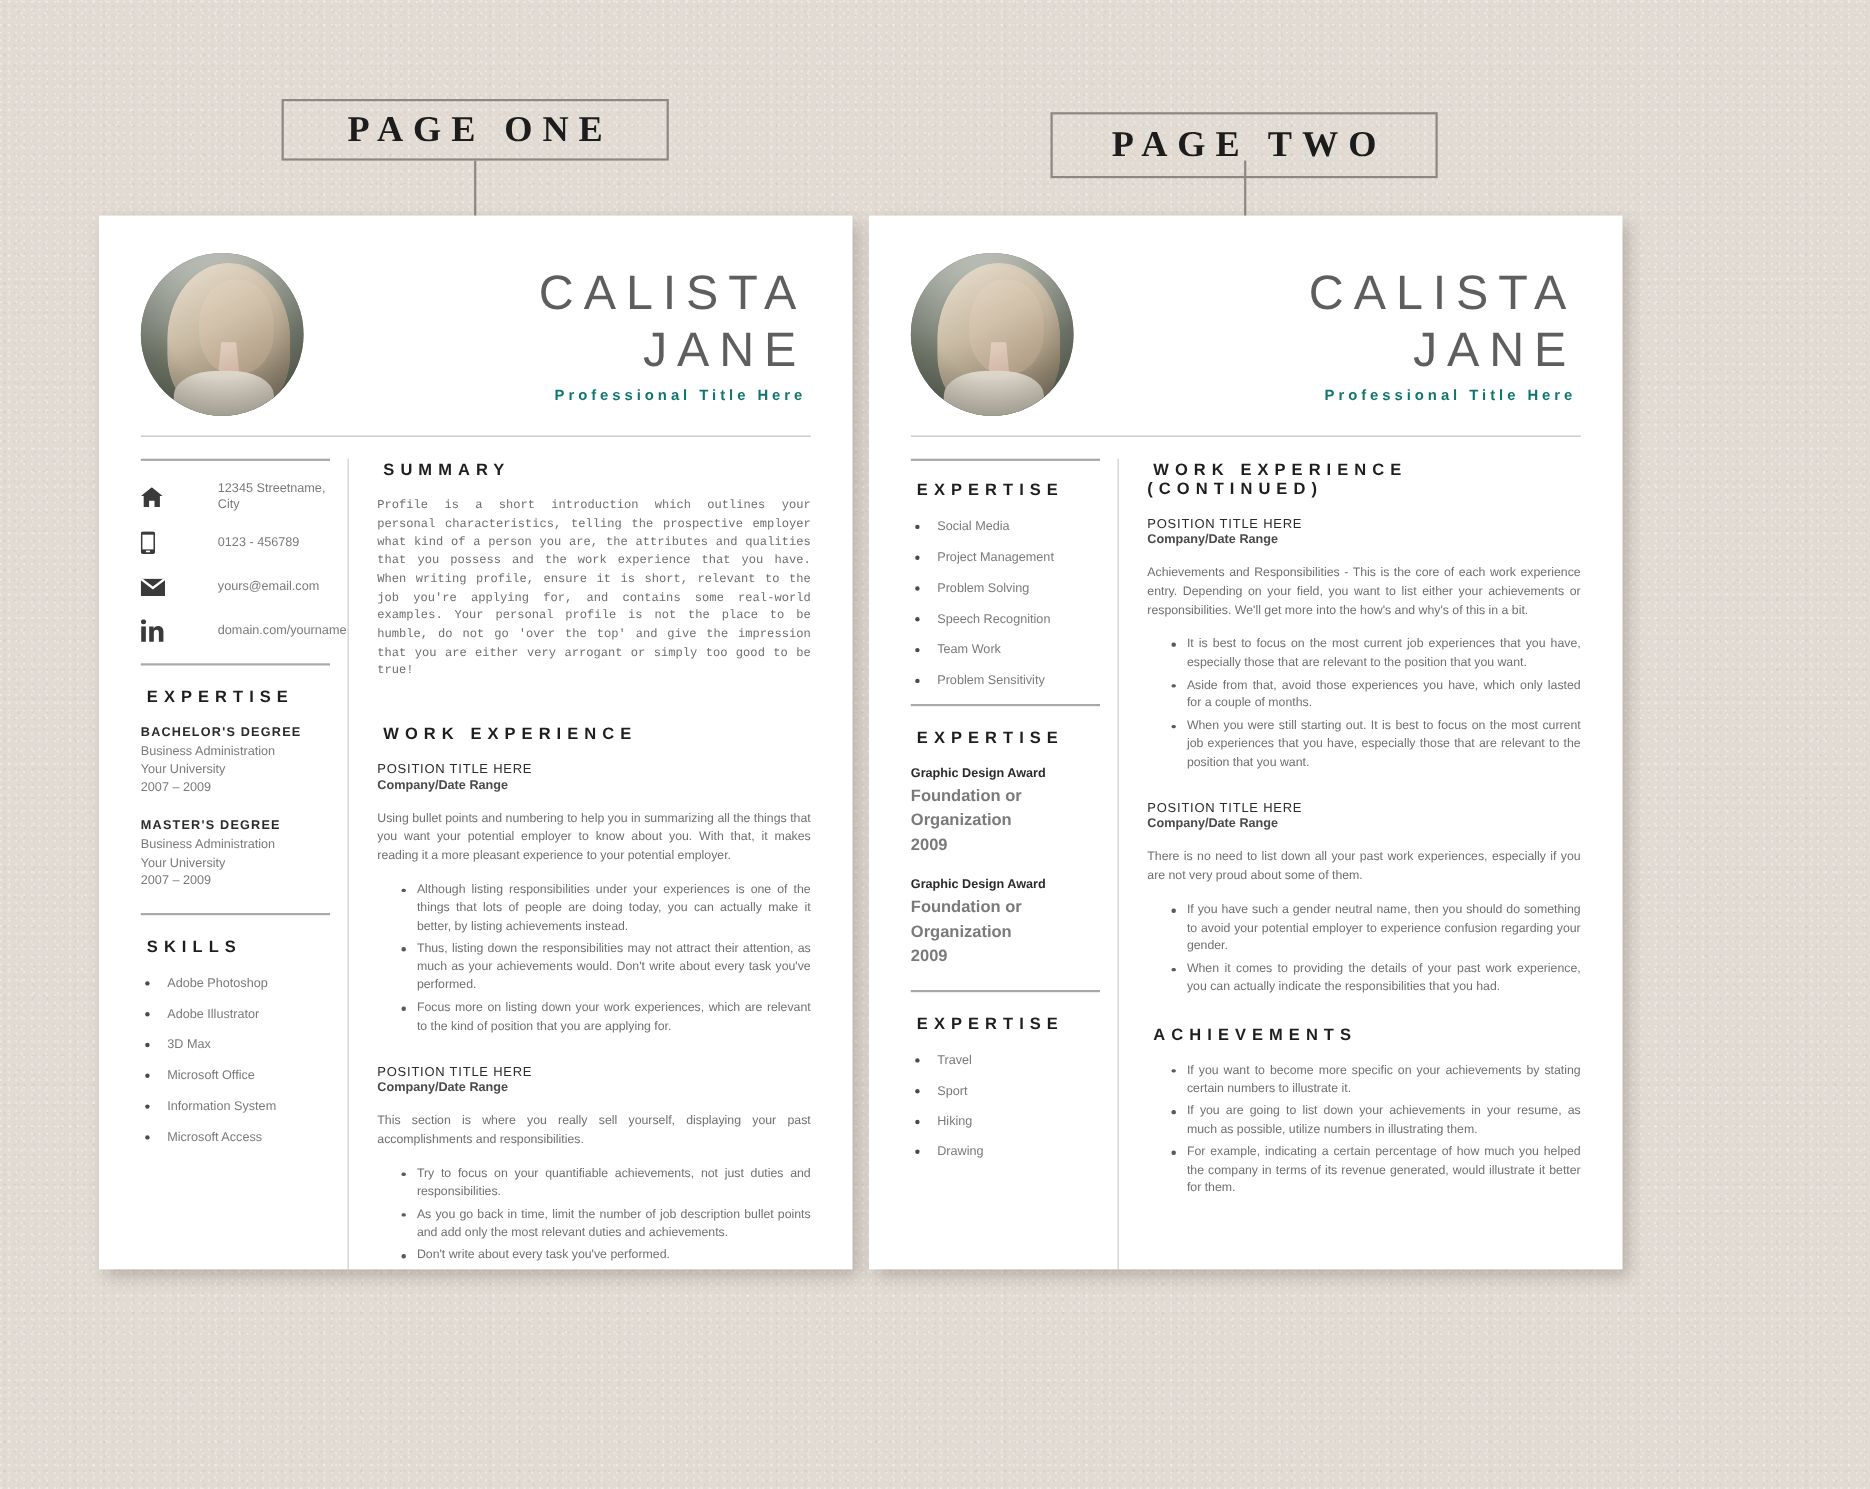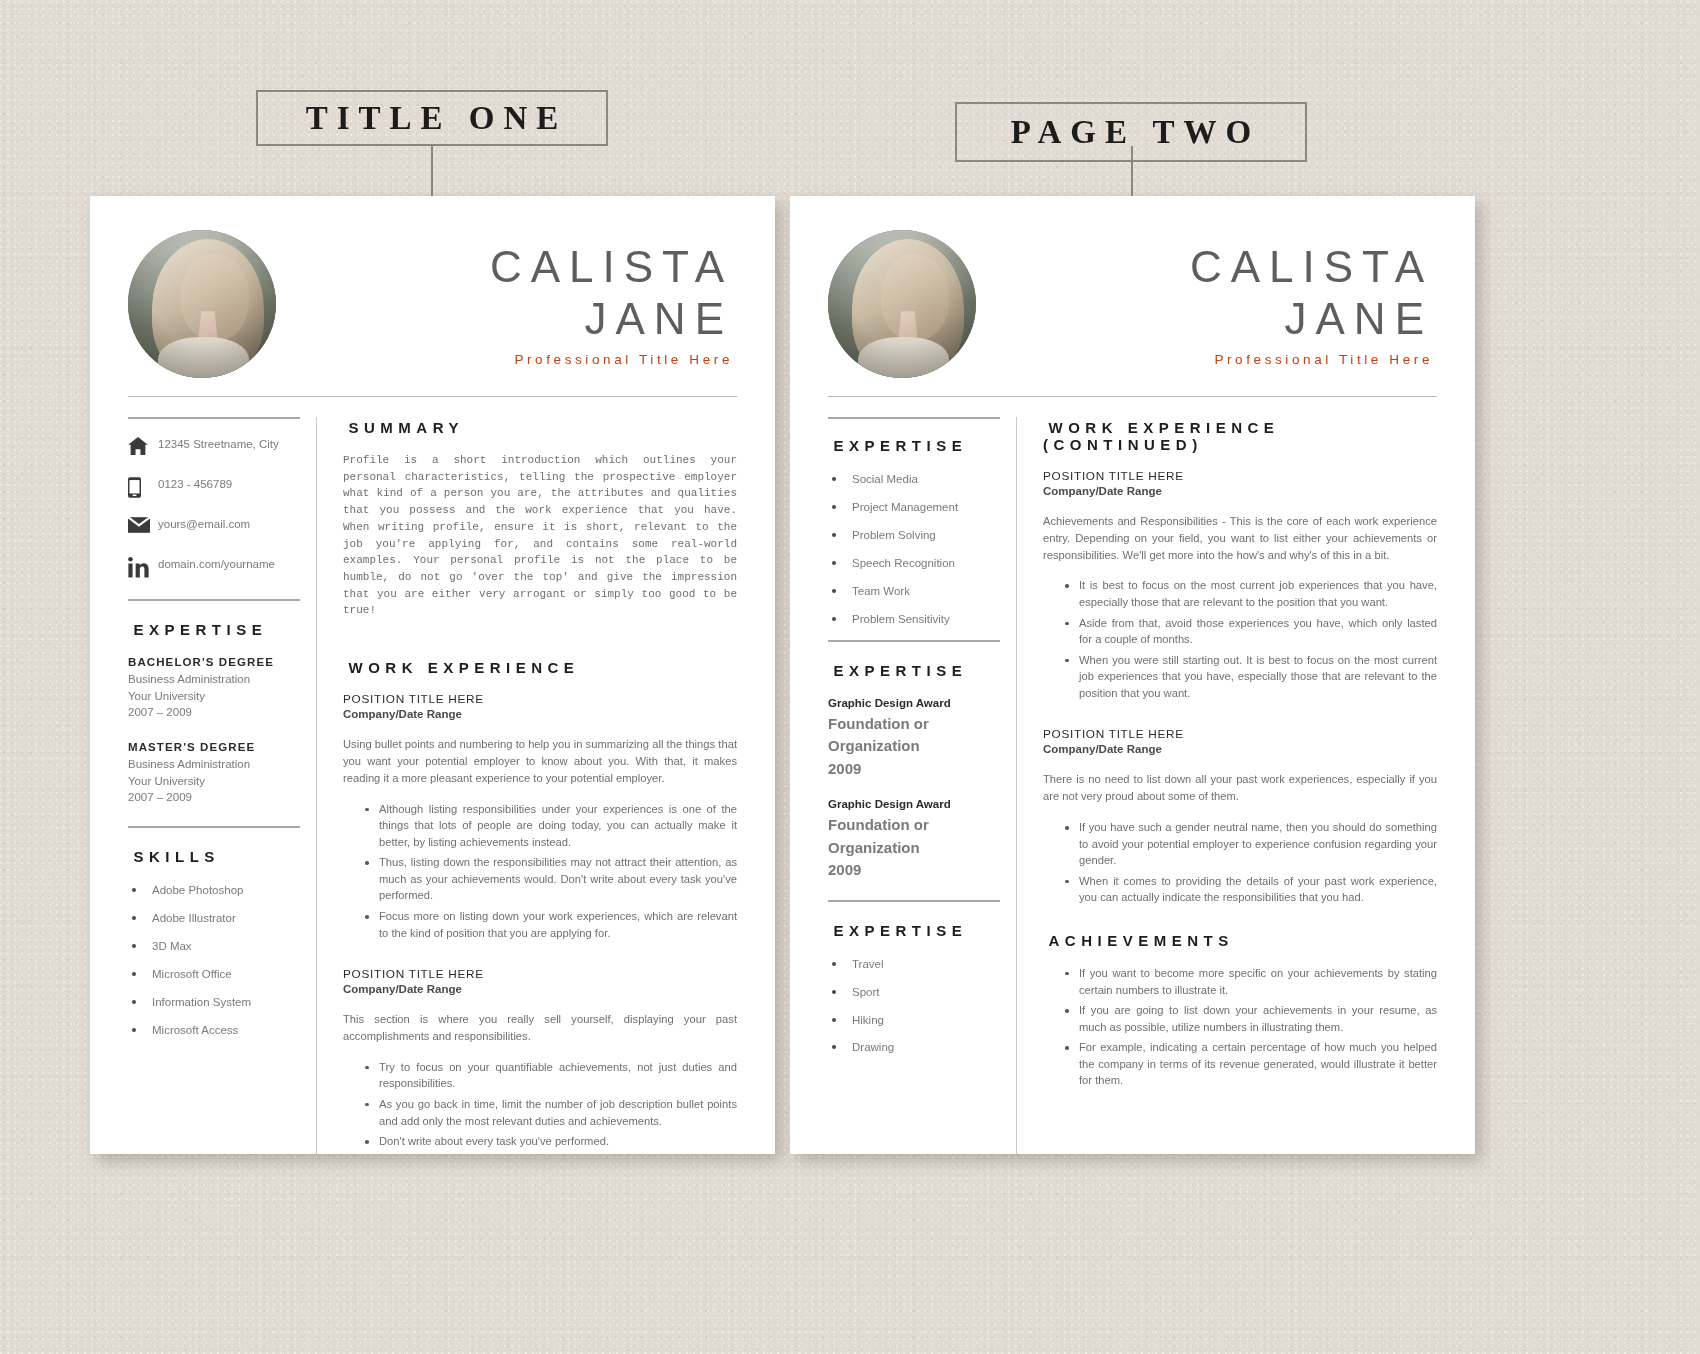--- a/index.html
+++ b/index.html
@@ -143,23 +143,23 @@
     font-size: 44px;
     font-weight: 400;
     letter-spacing: 9px;
     color: #5e5e5e;
     line-height: 1.19;
     text-indent: 9px;
   }
   .prof-title {
     margin-top: 7px;
     font-size: 13.5px;
-    font-weight: 400;
+    font-weight: 700;
     letter-spacing: 3.6px;
-    color: #c2410c;
+    color: #0f766e;
     text-indent: 3.6px;
   }
 
   .hdr-rule {
     height: 1px;
     background: #b9b9b9;
     margin-bottom: 20px;
   }
 
   
@@ -182,23 +182,24 @@
 
   
   .contact-rule {
     height: 2px;
     background: #a8a8a8;
     margin-bottom: 18px;
   }
   .contact-list { margin-bottom: 16px; }
   .contact-row {
     display: flex;
-    align-items: flex-start;
+    align-items: center;
     margin-bottom: 14px;
     min-height: 26px;
+    gap: 40px;
   }
   .contact-row .ico {
     width: 30px;
     flex: none;
     display: flex;
     align-items: center;
     justify-content: flex-start;
     color: #3a3a3a;
   }
   .contact-row .ico svg { display: block; }
@@ -324,21 +325,21 @@
     border-radius: 50%;
     background: #5a5a5a;
   }
 </style>
 </head>
 <body>
 
 <div class="grain"></div>
 
 <div class="badge" id="badge-one">
-  <span>TITLE ONE</span>
+  <span>PAGE ONE</span>
 </div>
 <div class="badge-stem" id="stem-one"></div>
 
 <div class="badge" id="badge-two">
   <span>PAGE TWO</span>
 </div>
 <div class="badge-stem" id="stem-two"></div>
 
 <div class="page" id="page-one">
   <div class="page-inner">

